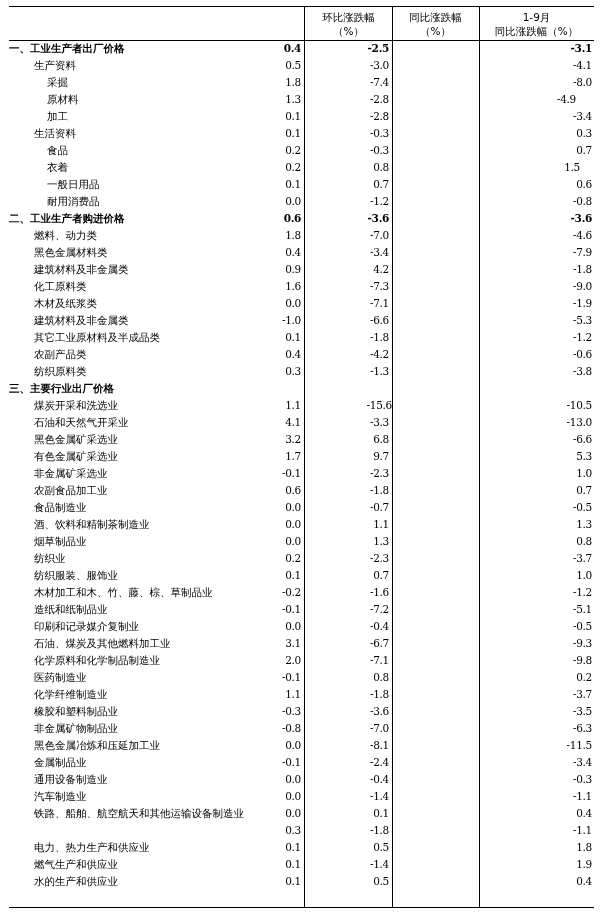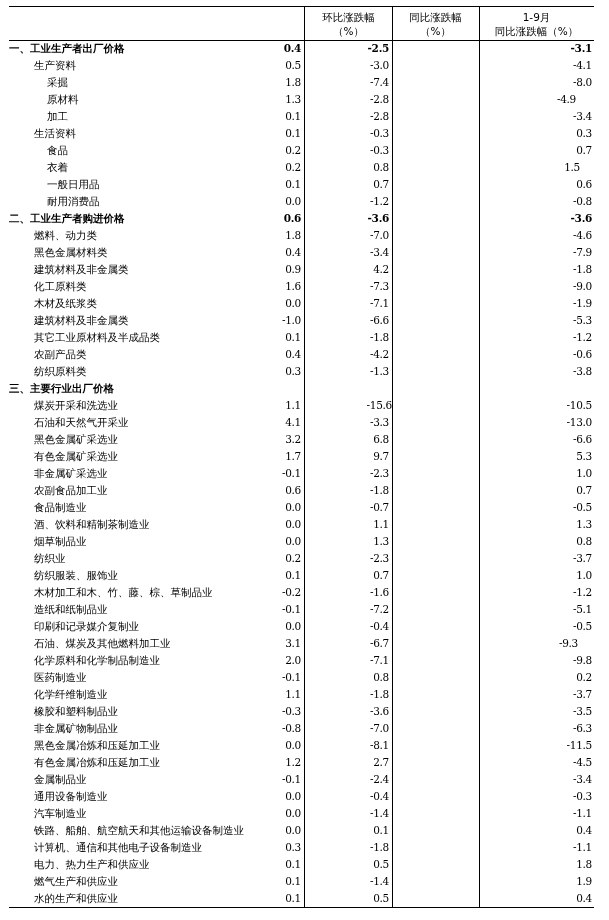--- a/index.html
+++ b/index.html
@@ -258,21 +258,21 @@
       <div class="row lvl1">
         <span class="label">印刷和记录媒介复制业</span>
         <span class="v" style="right: 293px;">0.0</span>
         <span class="v" style="right: 205px;">-0.4</span>
         <span class="v" style="right: 2px;">-0.5</span>
       </div>
       <div class="row lvl1">
         <span class="label">石油、煤炭及其他燃料加工业</span>
         <span class="v" style="right: 293px;">3.1</span>
         <span class="v" style="right: 205px;">-6.7</span>
-        <span class="v" style="right: 16px; text-align: right;">-9.3</span>
+        <span class="v" style="right: 2px; text-align: right;">-9.3</span>
       </div>
       <div class="row lvl1">
         <span class="label">化学原料和化学制品制造业</span>
         <span class="v" style="right: 293px;">2.0</span>
         <span class="v" style="right: 205px;">-7.1</span>
         <span class="v" style="right: 2px;">-9.8</span>
       </div>
       <div class="row lvl1">
         <span class="label">医药制造业</span>
         <span class="v" style="right: 293px;">-0.1</span>
@@ -297,26 +297,20 @@
         <span class="v" style="right: 205px;">-7.0</span>
         <span class="v" style="right: 2px;">-6.3</span>
       </div>
       <div class="row lvl1">
         <span class="label">黑色金属冶炼和压延加工业</span>
         <span class="v" style="right: 293px;">0.0</span>
         <span class="v" style="right: 205px;">-8.1</span>
         <span class="v" style="right: 2px;">-11.5</span>
       </div>
       <div class="row lvl1">
-        <span class="label">有色金属冶炼和压延加工业</span>
-        <span class="v" style="right: 293px;">1.2</span>
-        <span class="v" style="right: 205px;">2.7</span>
-        <span class="v" style="right: 2px;">-4.5</span>
-      </div>
-      <div class="row lvl1">
         <span class="label">金属制品业</span>
         <span class="v" style="right: 293px;">-0.1</span>
         <span class="v" style="right: 205px;">-2.4</span>
         <span class="v" style="right: 2px;">-3.4</span>
       </div>
       <div class="row lvl1">
         <span class="label">通用设备制造业</span>
         <span class="v" style="right: 293px;">0.0</span>
         <span class="v" style="right: 205px;">-0.4</span>
         <span class="v" style="right: 2px;">-0.3</span>
@@ -327,21 +321,20 @@
         <span class="v" style="right: 205px;">-1.4</span>
         <span class="v" style="right: 2px;">-1.1</span>
       </div>
       <div class="row lvl1">
         <span class="label">铁路、船舶、航空航天和其他运输设备制造业</span>
         <span class="v" style="right: 293px;">0.0</span>
         <span class="v" style="right: 205px;">0.1</span>
         <span class="v" style="right: 2px;">0.4</span>
       </div>
       <div class="row lvl1">
-        <span class="label">计算机、通信和其他电子设备制造业</span>
         <span class="v" style="right: 293px;">0.3</span>
         <span class="v" style="right: 205px;">-1.8</span>
         <span class="v" style="right: 2px;">-1.1</span>
       </div>
       <div class="row lvl1">
         <span class="label">电力、热力生产和供应业</span>
         <span class="v" style="right: 293px;">0.1</span>
         <span class="v" style="right: 205px;">0.5</span>
         <span class="v" style="right: 2px;">1.8</span>
       </div>

